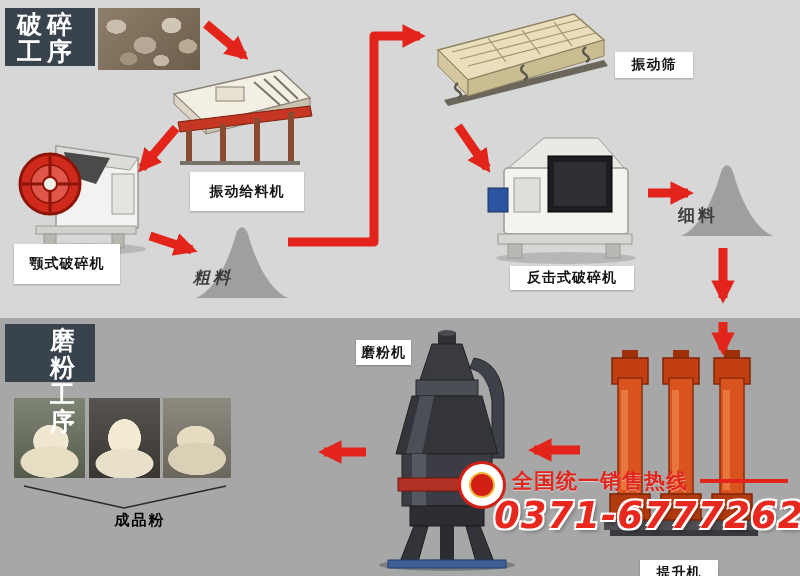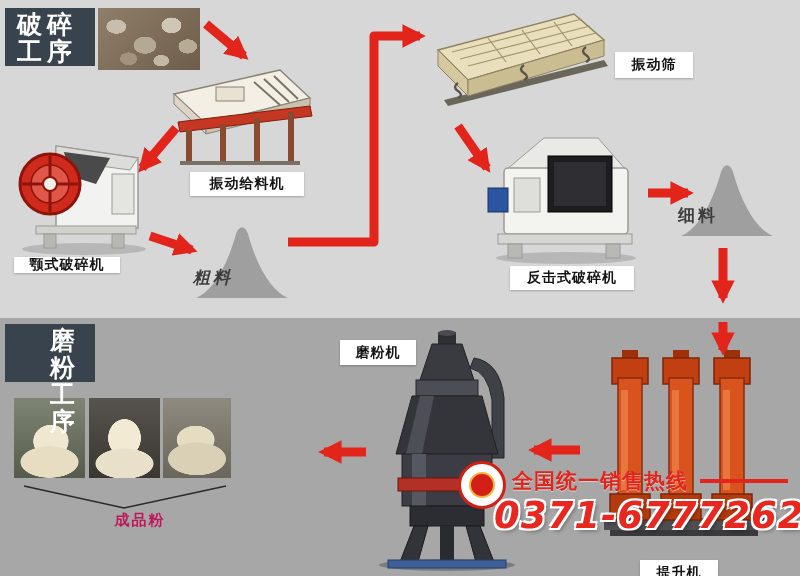--- a/index.html
+++ b/index.html
@@ -56,21 +56,21 @@
       radial-gradient(26px 30px at 50% 50%, #f2ead2 0 62%, rgba(0,0,0,0) 64%),
       linear-gradient(#57534e,#3a3733); }
   .powder-3 { left:163px; width:68px;
     background:
       radial-gradient(46px 26px at 50% 76%, #d9d0b6 0 62%, rgba(0,0,0,0) 64%),
       radial-gradient(30px 22px at 48% 52%, #e5dcc2 0 62%, rgba(0,0,0,0) 64%),
       linear-gradient(#8e8a80,#6a665c); }
 
   .finished-label {
     position:absolute; left:92px; top:511px; width:96px; text-align:center;
-    font-size:15px; font-weight:bold; color:#be185d; letter-spacing:2px; z-index:5;
+    font-size:15px; font-weight:bold; color:#000000; letter-spacing:2px; z-index:5;
   }
 
   .overlay { position:absolute; inset:0; width:800px; height:576px; z-index:6; pointer-events:none; }
 
   .hotline-logo {
     position:absolute; left:458px; top:461px; width:48px; height:48px; border-radius:50%;
     background:#fff; border:3px solid #d22016; z-index:7;
     display:flex; align-items:center; justify-content:center;
   }
   .hotline-logo-core { width:26px; height:26px; border-radius:50%; background:#d22016; border:2px solid #f0b63c; }
@@ -114,42 +114,42 @@
       <line x1="114" y1="16" x2="138" y2="39" stroke="#7a7466" stroke-width="2"></line>
       <rect x="56" y="27" width="28" height="14" fill="#e8e2d2" stroke="#8a8274"></rect>
       <polygon points="18,62 150,46 152,56 20,72" fill="#c53722" stroke="#7e1f10"></polygon>
       <rect x="26" y="70" width="6" height="32" fill="#8a4a30"></rect>
       <rect x="60" y="64" width="6" height="38" fill="#8a4a30"></rect>
       <rect x="94" y="58" width="6" height="44" fill="#8a4a30"></rect>
       <rect x="128" y="52" width="6" height="50" fill="#8a4a30"></rect>
       <rect x="20" y="101" width="120" height="4" fill="#777168"></rect>
     </svg>
   </div>
-  <div class="label-box" style="left:190px;top:172px;width:114px;height:24px;">
+  <div class="label-box" style="left:190px;top:172px;width:114px;height:39px;">
     <span>振动给料机</span>
   </div>
 
   <div class="machine" style="left:12px;top:126px;width:142px;height:130px;">
     <svg viewBox="0 0 142 130">
       <ellipse cx="72" cy="123" rx="62" ry="6" fill="rgba(0,0,0,0.15)"></ellipse>
       <polygon points="44,20 126,32 126,102 44,102" fill="#f2f2f0" stroke="#9a9a98" stroke-width="1.5"></polygon>
       <polygon points="44,20 126,32 118,44 44,34" fill="#dcdcd8" stroke="#9a9a98"></polygon>
       <polygon points="52,26 98,32 84,58 58,50" fill="#4a4a4a"></polygon>
       <rect x="100" y="48" width="22" height="40" fill="#e4e4e0" stroke="#9a9a98"></rect>
       <circle cx="38" cy="58" r="30" fill="#cf2a1c" stroke="#8c1408" stroke-width="3"></circle>
       <circle cx="38" cy="58" r="19" fill="#e0574a" stroke="#8c1408" stroke-width="1.5"></circle>
       <line x1="38" y1="30" x2="38" y2="86" stroke="#8c1408" stroke-width="3"></line>
       <line x1="10" y1="58" x2="66" y2="58" stroke="#8c1408" stroke-width="3"></line>
       <circle cx="38" cy="58" r="7" fill="#f0efe8" stroke="#8c1408" stroke-width="2"></circle>
       <rect x="24" y="100" width="100" height="8" fill="#d2d2cc" stroke="#9a9a98"></rect>
       <rect x="32" y="108" width="12" height="14" fill="#b8b8b2" stroke="#9a9a98"></rect>
       <rect x="100" y="108" width="12" height="14" fill="#b8b8b2" stroke="#9a9a98"></rect>
     </svg>
   </div>
-  <div class="label-box" style="left:14px;top:257px;width:106px;height:16px;">
+  <div class="label-box" style="left:14px;top:244px;width:106px;height:40px;">
     <span>颚式破碎机</span>
   </div>
 
   <div class="cone" style="left:193px;top:218px;width:98px;height:84px;font-style:italic;">
     <svg viewBox="0 0 98 84">
       <path d="M3,80 C18,74 33,52 43,16 C46,7 52,7 55,16 C65,52 80,74 95,80 Z" fill="#9f9f9f"></path>
     </svg>
     <div class="cone-label">粗料</div>
   </div>
 
@@ -214,21 +214,21 @@
       <rect x="30" y="126" width="90" height="52" fill="#3c3d44" stroke="#222"></rect>
       <rect x="40" y="126" width="14" height="52" fill="#565861"></rect>
       <rect x="26" y="150" width="98" height="13" fill="#b23025" stroke="#6e140d"></rect>
       <rect x="38" y="178" width="74" height="20" fill="#2c2d32" stroke="#1a1a1e"></rect>
       <polygon points="42,198 56,198 46,234 28,234" fill="#33343a" stroke="#1a1a1e"></polygon>
       <polygon points="108,198 94,198 104,234 122,234" fill="#33343a" stroke="#1a1a1e"></polygon>
       <rect x="68" y="198" width="14" height="36" fill="#2a2b30"></rect>
       <rect x="16" y="232" width="118" height="8" fill="#3e6096" stroke="#24406e"></rect>
     </svg>
   </div>
-  <div class="label-box" style="left:340px;top:340px;width:76px;height:25px;">
+  <div class="label-box" style="left:356px;top:340px;width:55px;height:25px;">
     <span>磨粉机</span>
   </div>
 
   <div class="machine" style="left:602px;top:350px;width:164px;height:190px;">
     <svg viewBox="0 0 164 190">
       <rect x="2" y="168" width="160" height="12" fill="#4e4e52"></rect>
       <rect x="8" y="180" width="148" height="6" fill="#3a3a3e"></rect>
       <g transform="translate(6,0)">
         <rect x="14" y="0" width="16" height="10" fill="#9e3008"></rect>
         <rect x="4" y="8" width="36" height="26" fill="#c23f12" stroke="#7e260a" stroke-width="1.5"></rect>

